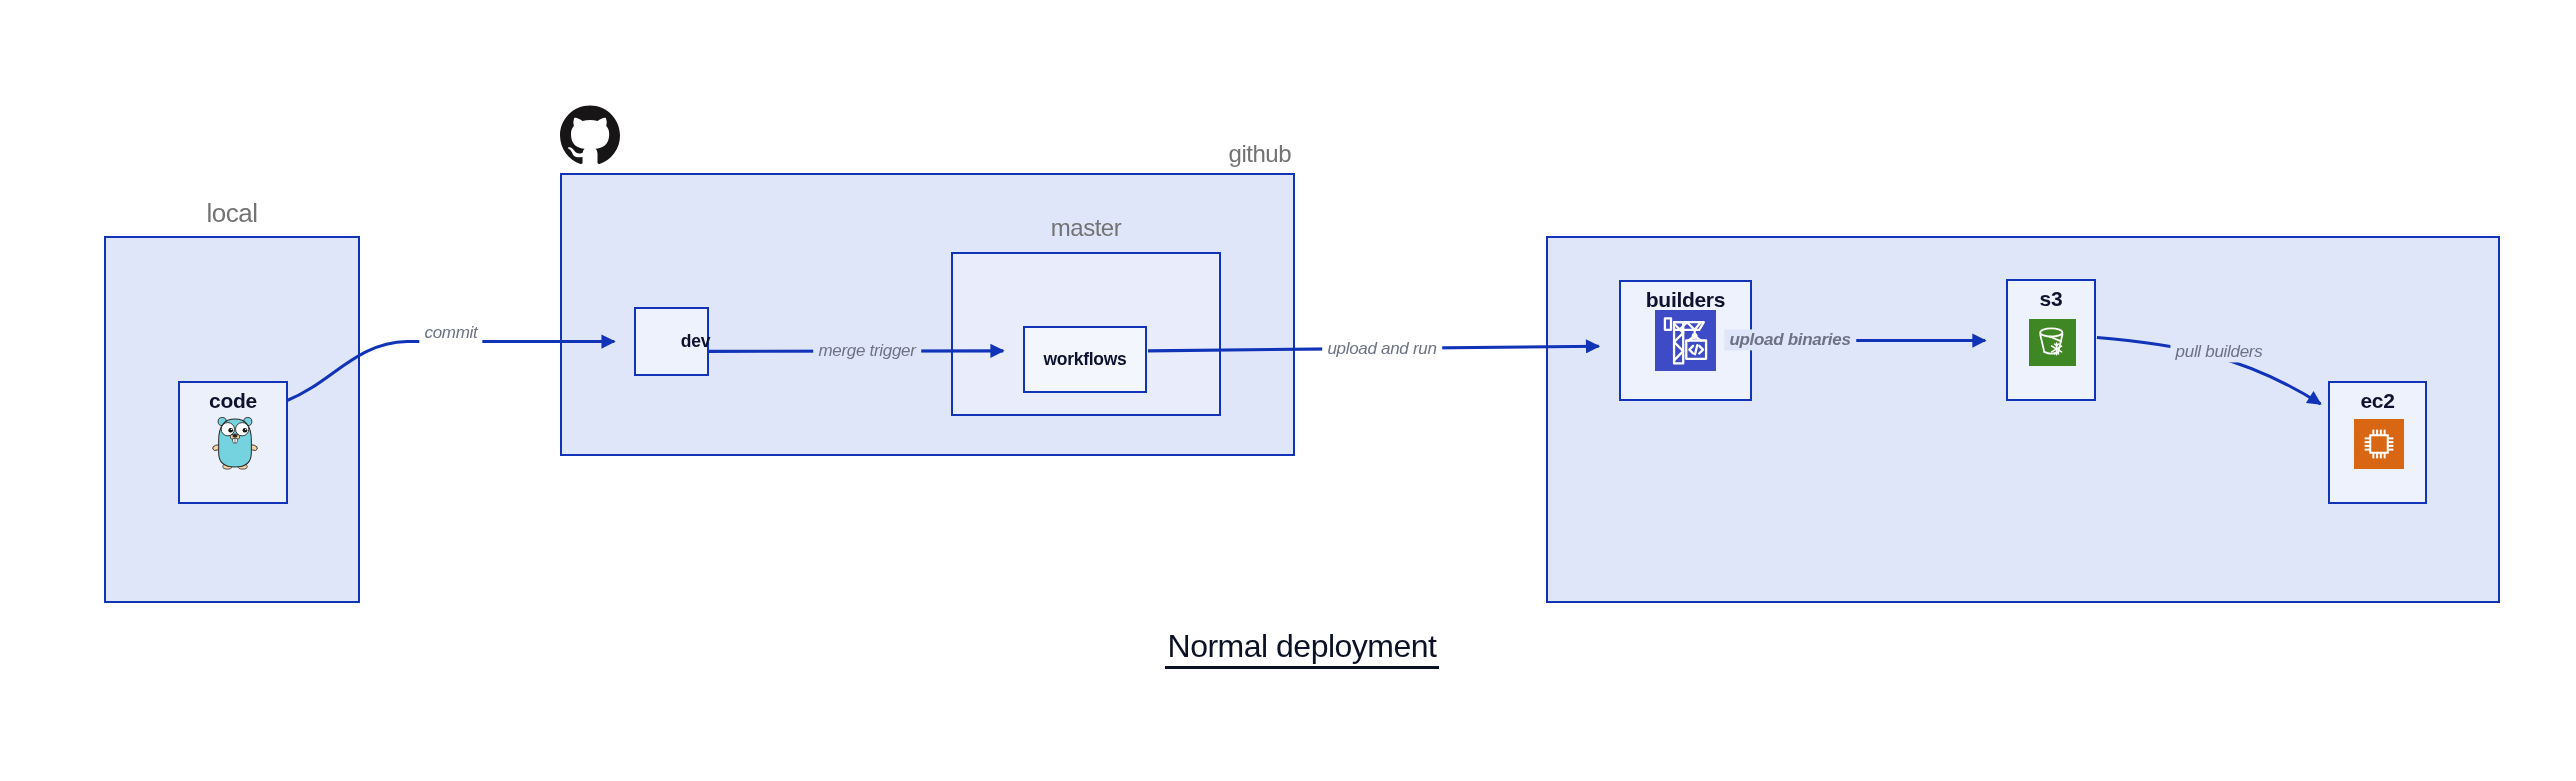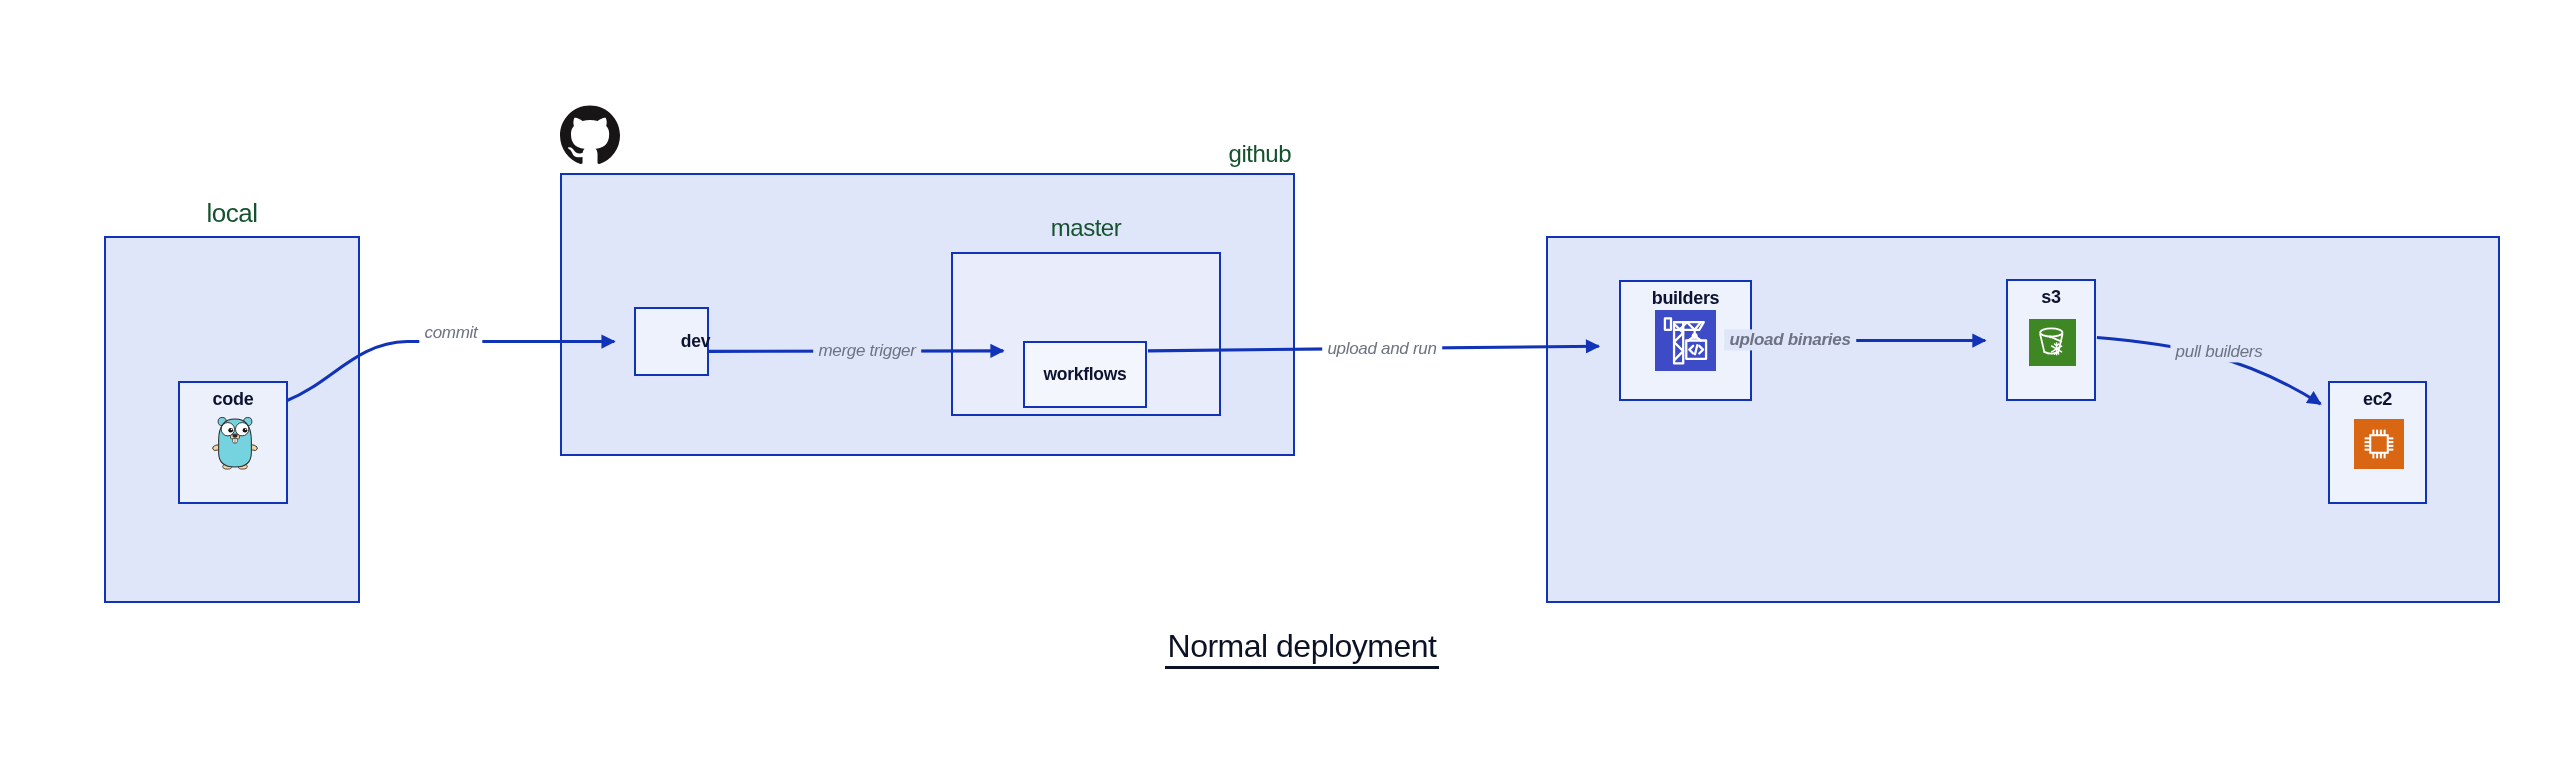--- a/index.html
+++ b/index.html
@@ -4,25 +4,25 @@
 <style>
   html,body{margin:0;padding:0;background:#ffffff;}
   #canvas{
     position:relative;width:2604px;height:781px;background:#ffffff;overflow:hidden;
     font-family:"Liberation Sans", sans-serif;color:#0d1230;
   }
   .cluster{position:absolute;border:2.6px solid #1133b8;background:#e0e6fa;box-sizing:border-box;}
   .cluster.nested{background:#e9edfb;}
   .node{position:absolute;border:2.6px solid #1133b8;background:#eef2fc;box-sizing:border-box;}
   .cluster-label{
-    position:absolute;font-size:24px;letter-spacing:-0.5px;color:#14532d;
+    position:absolute;font-size:24px;letter-spacing:-0.5px;color:#737373;
     white-space:nowrap;line-height:1;
   }
   .node-label{
-    position:absolute;left:0;width:100%;text-align:center;font-size:18px;font-weight:700;
+    position:absolute;left:0;width:100%;text-align:center;font-size:21px;font-weight:700;
     letter-spacing:-0.3px;color:#0d1230;white-space:nowrap;line-height:1;
   }
   .node-label.centered{top:50%;transform:translateY(-50%);}
   .node-label.top{top:7.2px;}
   .icon-tile{position:absolute;}
   .edge-label{
     position:absolute;transform:translate(-50%,-50%);font-size:17px;font-style:italic;
     color:#6d7383;white-space:nowrap;line-height:1;padding:2.1px 5.2px;letter-spacing:-0.3px;
   }
   .edge-label.on-white{background:#ffffff;}
@@ -84,21 +84,21 @@
   </div>
   <div class="cluster-label" style="left:1088px;top:142px;width:203px;text-align:right;">github</div>
 
   <div class="node" style="left:634px;top:307px;width:75px;height:69px;">
     <div class="node-label centered" style="font-size:17.5px;padding-left:24px;">dev</div>
   </div>
 
   <div class="cluster nested" style="left:951px;top:252px;width:270px;height:164px;"></div>
   <div class="cluster-label" style="left:951px;top:216px;width:270px;text-align:center;">master</div>
 
-  <div class="node" style="left:1023px;top:341px;width:124px;height:67px;background:#f4f6fd;z-index:3;padding-left:32px;">
+  <div class="node" style="left:1023px;top:326px;width:124px;height:67px;background:#f4f6fd;z-index:3;padding-left:32px;">
     <div class="node-label centered" style="font-size:17.5px;">workflows</div>
   </div>
 
   <div class="cluster" style="left:1546px;top:236px;width:954px;height:367px;"></div>
 
   <div class="node" style="left:1619px;top:280px;width:133px;height:121px;">
     <div class="node-label top">builders</div>
     <div class="icon-tile" style="left:34px;top:28px;">
       <svg width="61" height="61" viewBox="0 0 80 80">
         <rect x="0" y="0" width="80" height="80" fill="#3e4bc6"></rect>

